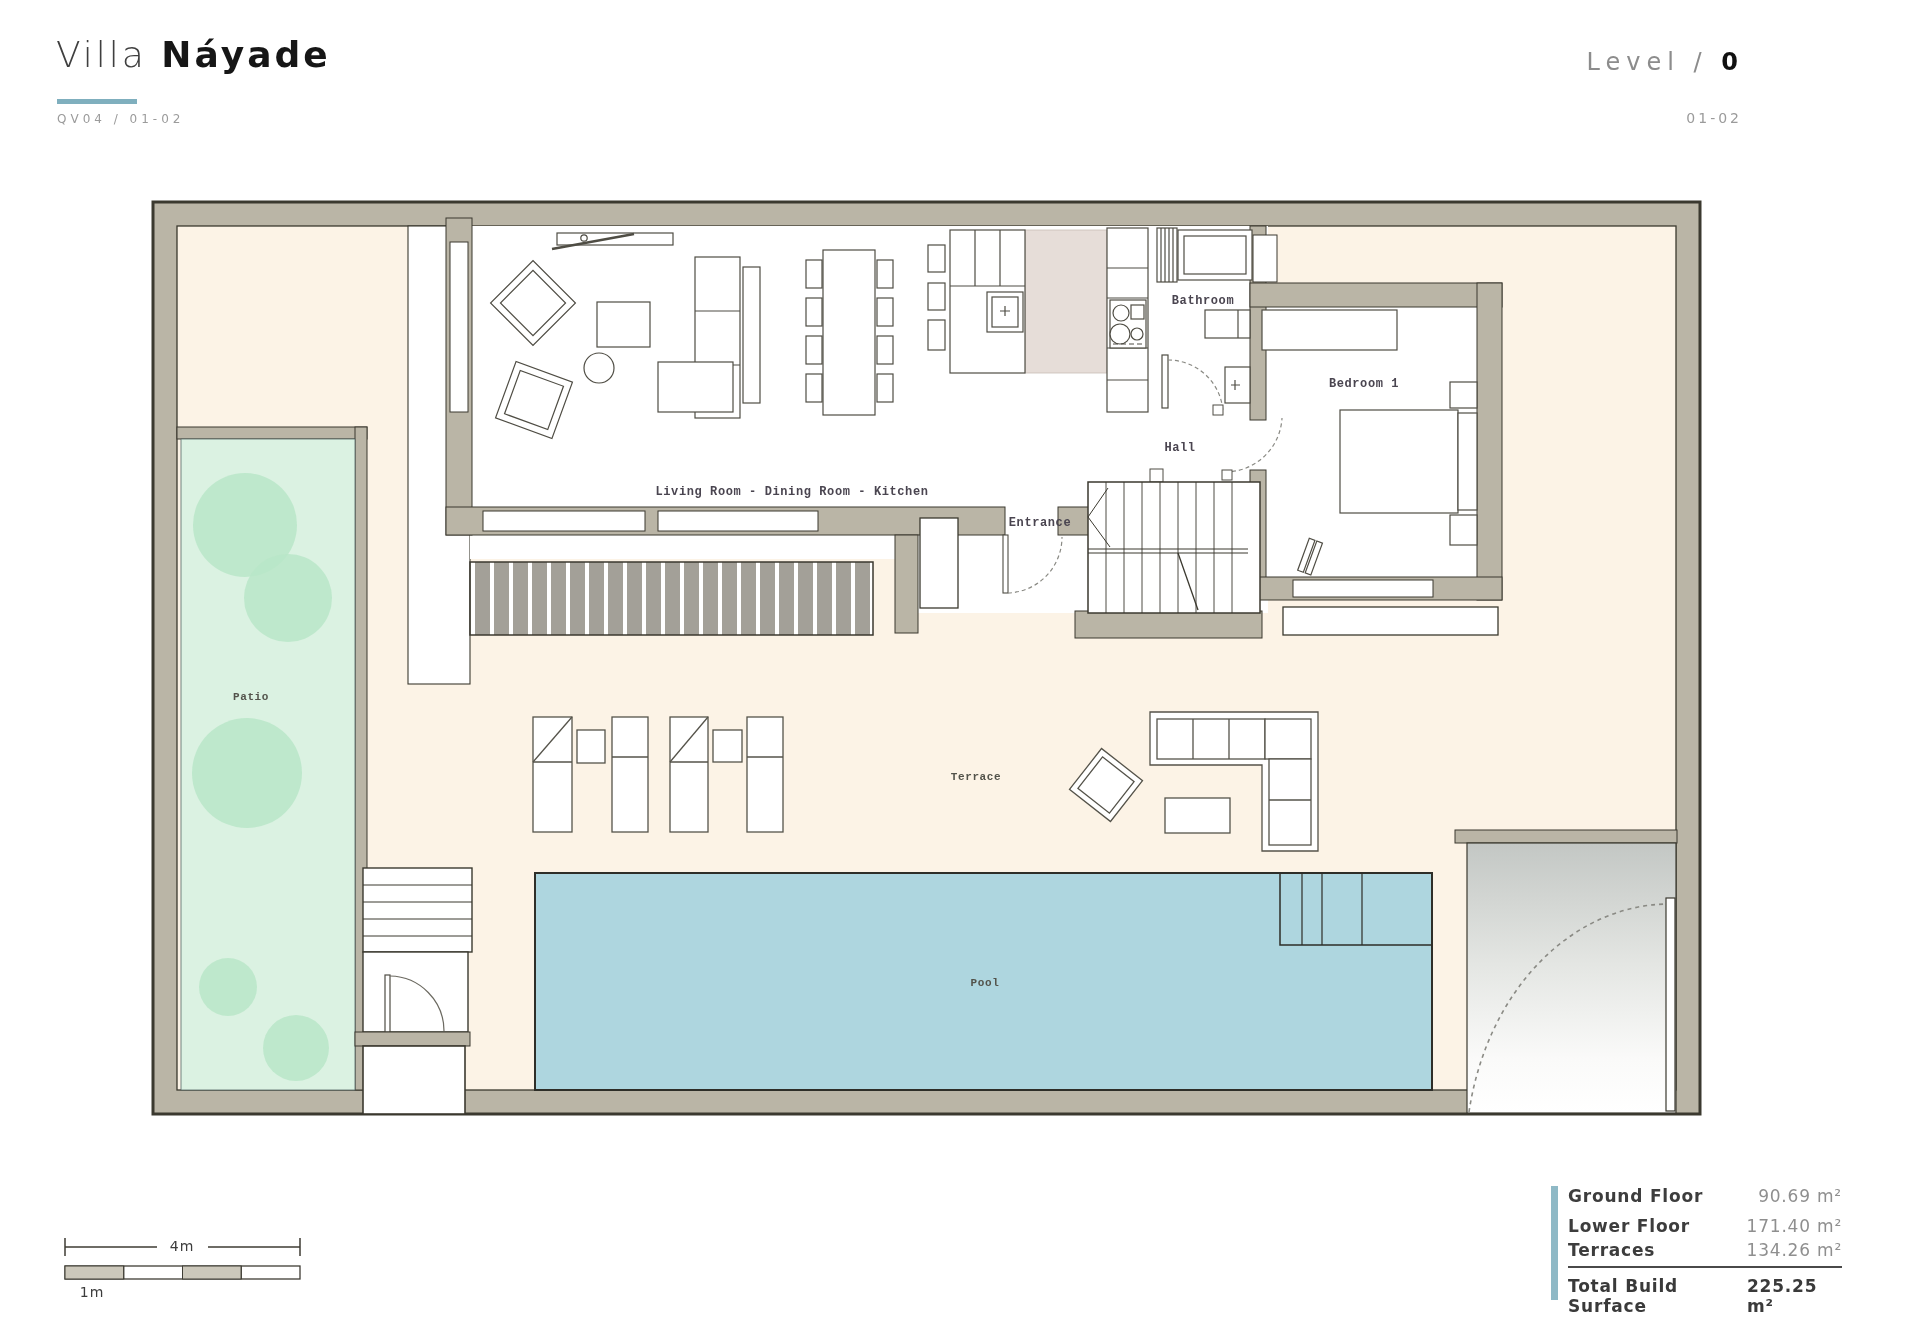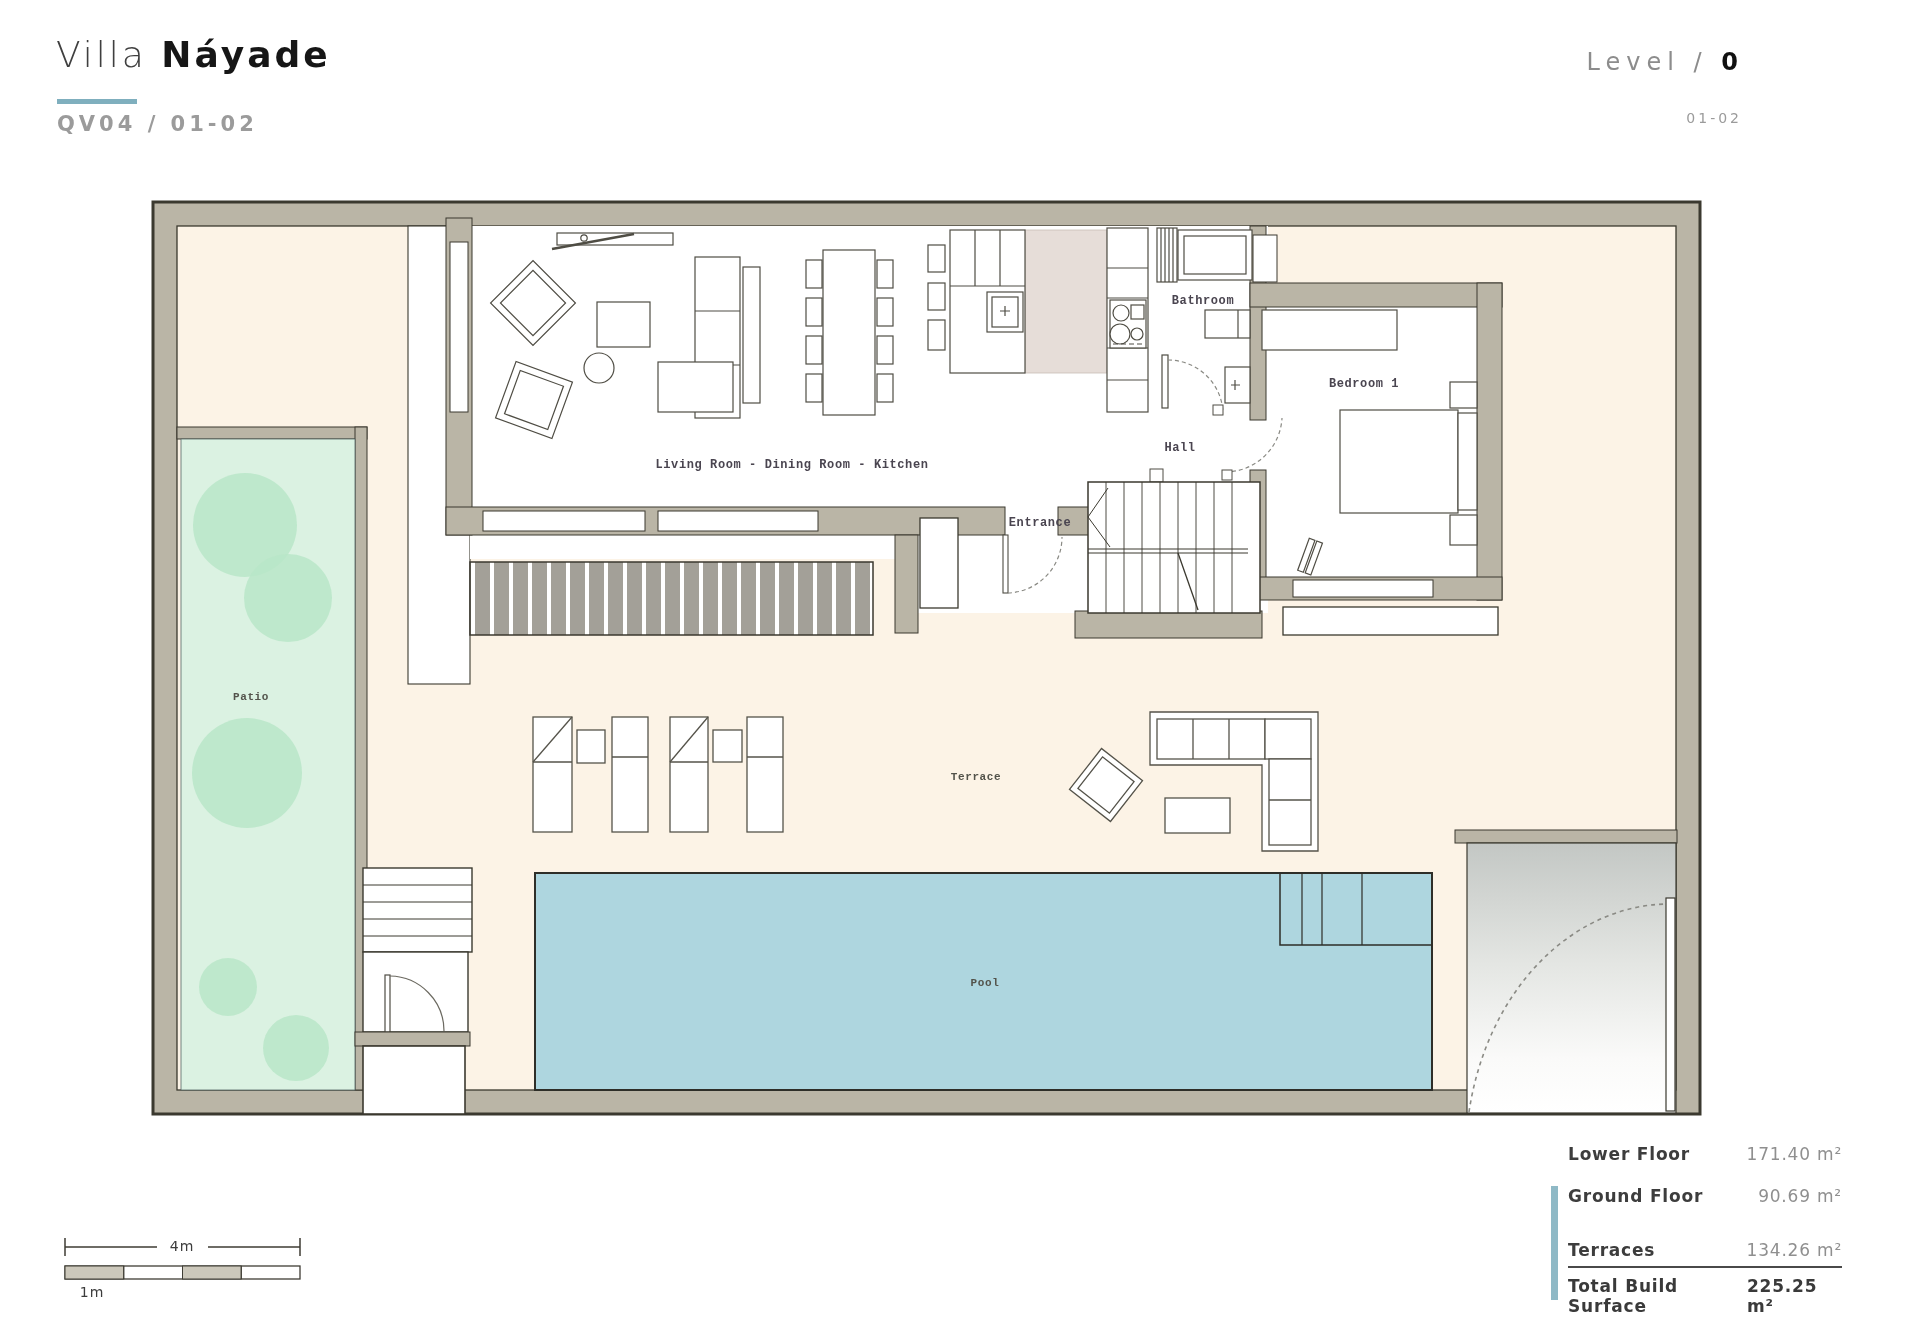--- a/index.html
+++ b/index.html
@@ -5,21 +5,21 @@
   html,body{margin:0;padding:0;background:#fff;}
   #page{position:relative;width:1920px;height:1332px;background:#fff;overflow:hidden;
         font-family:"DejaVu Sans","Liberation Sans",sans-serif;}
   svg{position:absolute;left:0;top:0;}
 
   
   .title{position:absolute;left:56px;top:34px;font-size:36px;letter-spacing:3px;color:#1d1d1d;}
   .title .light{font-weight:300;color:#3f3f3f;}
   .title .bold{font-weight:700;color:#161616;}
   .title-rule{position:absolute;left:57px;top:99px;width:80px;height:5px;background:#7fafbe;}
-  .code-left{position:absolute;left:57px;top:112px;font-size:21px;letter-spacing:4px;color:#9b9b9b;font-weight:700;}
+  .code-left{position:absolute;left:57px;top:112px;font-size:12px;letter-spacing:4px;color:#9b9b9b;font-weight:400;}
   .level{position:absolute;right:176px;top:48px;font-size:24px;letter-spacing:6px;color:#8c8c8c;font-weight:400;text-align:right;}
   .level .lv{color:#111;font-weight:700;}
   .code-right{position:absolute;right:178px;top:110px;font-size:14px;letter-spacing:3px;color:#9b9b9b;text-align:right;}
 
   
   .plan-label{position:absolute;transform:translate(-50%,-50%);white-space:nowrap;
       font-size:12px;font-weight:700;color:#4a4550;letter-spacing:.6px;font-family:Liberation Mono, monospace;}
   .plan-label.outdoor{font-size:11px;font-weight:600;color:#53534b;}
 
   
@@ -286,38 +286,38 @@
   </div>
   <div class="title-rule"></div>
   <div class="code-left">QV04 / 01-02</div>
 
   <div class="level">
     <span>Level /</span>
     <span class="lv">0</span>
   </div>
   <div class="code-right">01-02</div>
 
-  <div class="plan-label" style="left:792px;top:465px;">Living Room - Dining Room - Kitchen</div>
+  <div class="plan-label" style="left:792px;top:492px;">Living Room - Dining Room - Kitchen</div>
   <div class="plan-label" style="left:1203px;top:301px;">Bathroom</div>
   <div class="plan-label" style="left:1180px;top:448px;">Hall</div>
   <div class="plan-label" style="left:1364px;top:384px;">Bedroom 1</div>
   <div class="plan-label" style="left:1040px;top:523px;">Entrance</div>
   <div class="plan-label outdoor" style="left:251px;top:697px;">Patio</div>
   <div class="plan-label outdoor" style="left:976px;top:777px;">Terrace</div>
   <div class="plan-label outdoor" style="left:985px;top:983px;">Pool</div>
 
   <div class="scale-label" style="left:182px;top:1246px;">4m</div>
   <div class="scale-label" style="left:92px;top:1292px;">1m</div>
 
   <div class="sum-bar"></div>
   <div class="sum-row" style="top:1186px;">
     <span class="lbl">Ground Floor</span>
     <span class="val">90.69 m²</span>
   </div>
-  <div class="sum-row" style="top:1144px;gap:44px;">
+  <div class="sum-row" style="top:1216px;gap:44px;">
     <span class="lbl">Lower Floor</span>
     <span class="val">171.40 m²</span>
   </div>
   <div class="sum-row" style="top:1240px;">
     <span class="lbl">Terraces</span>
     <span class="val">134.26 m²</span>
   </div>
   <div class="sum-divider"></div>
   <div class="sum-row total" style="top:1276px;">
     <span class="lbl">Total Build Surface</span>

